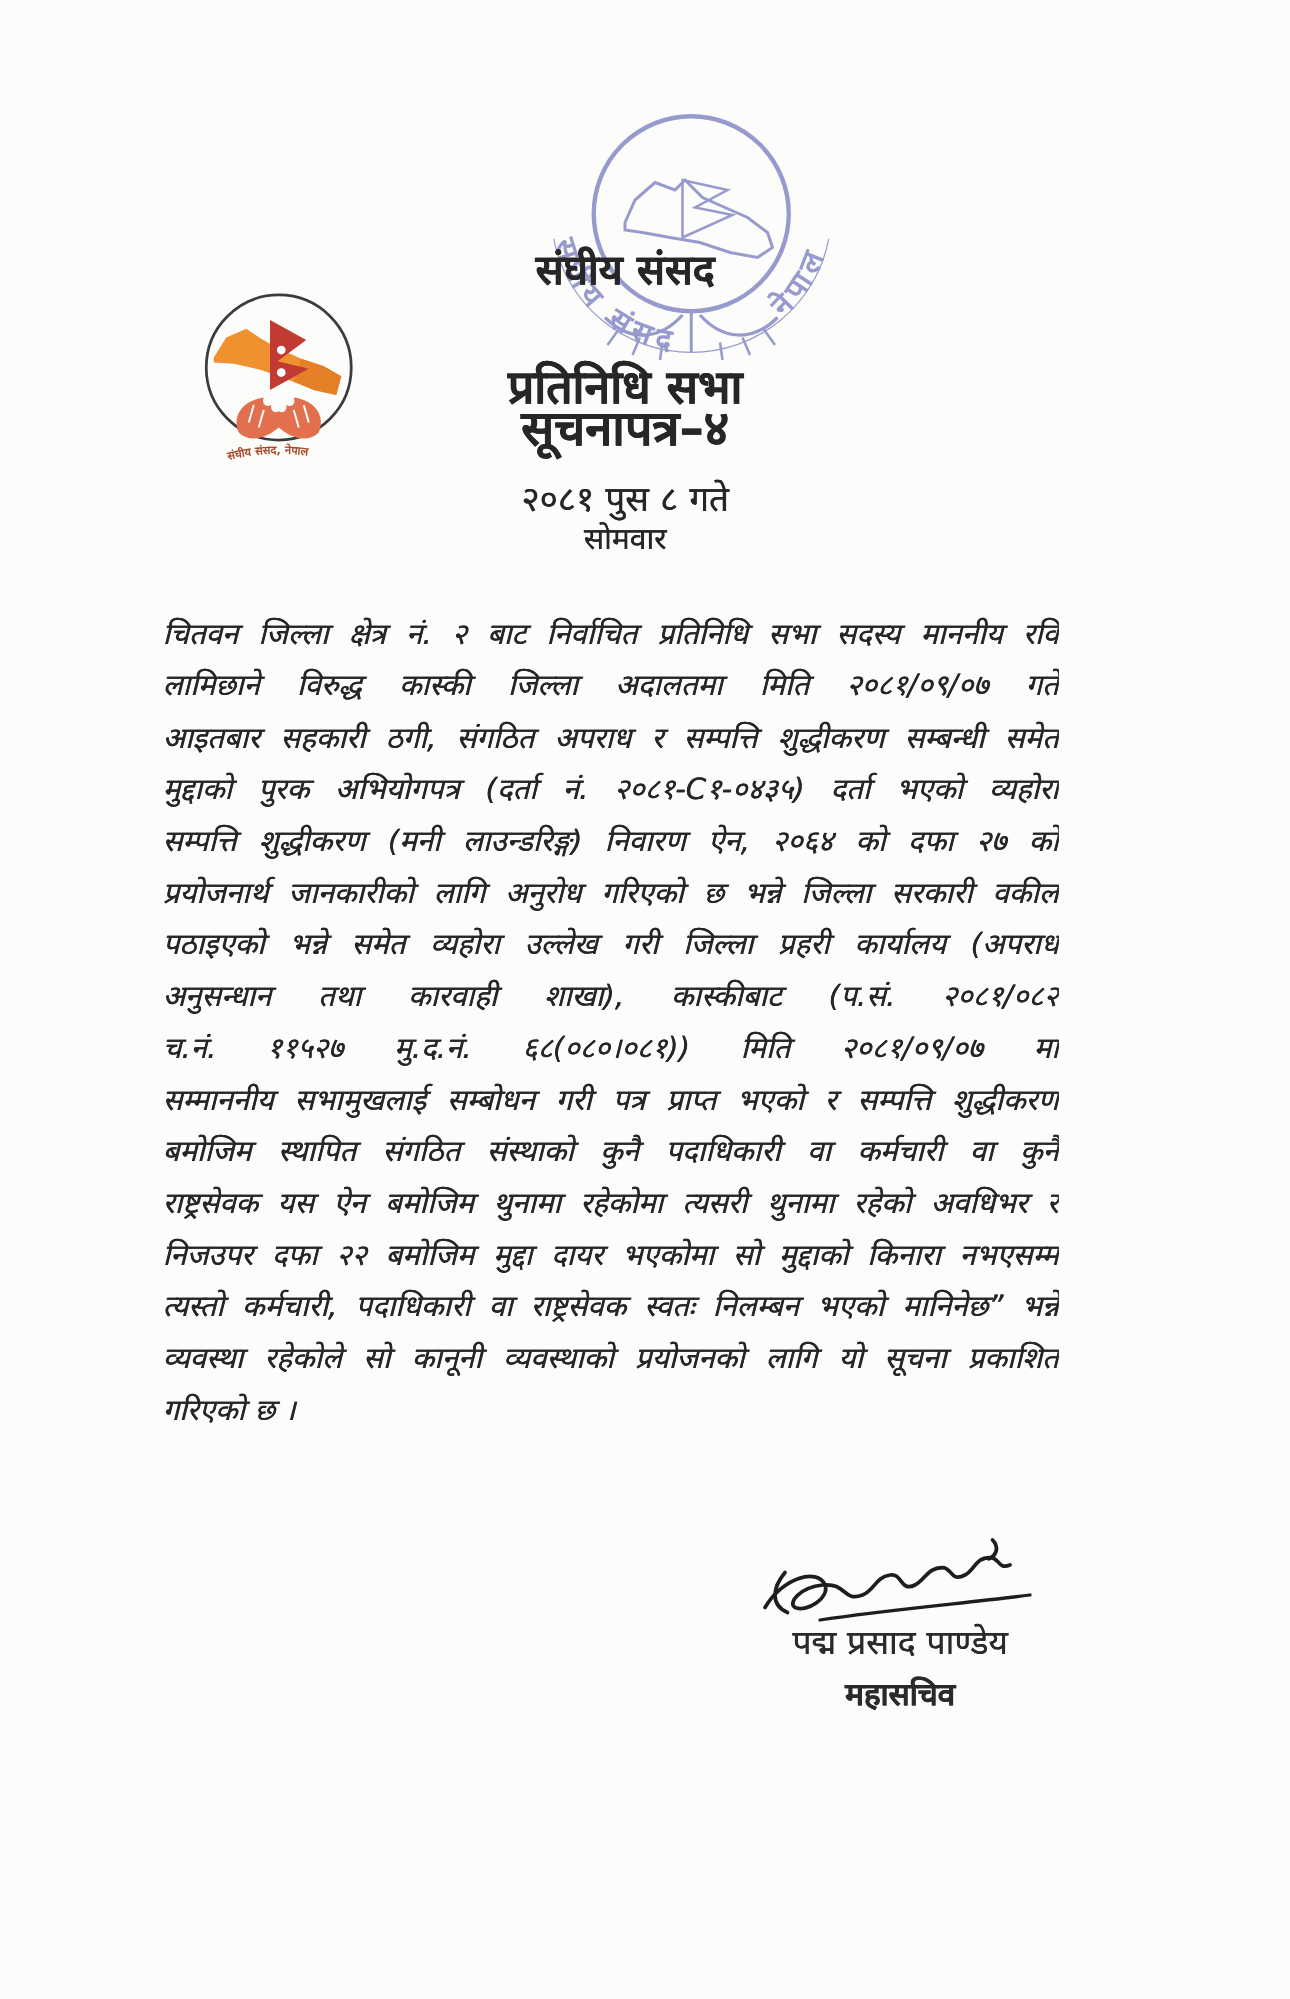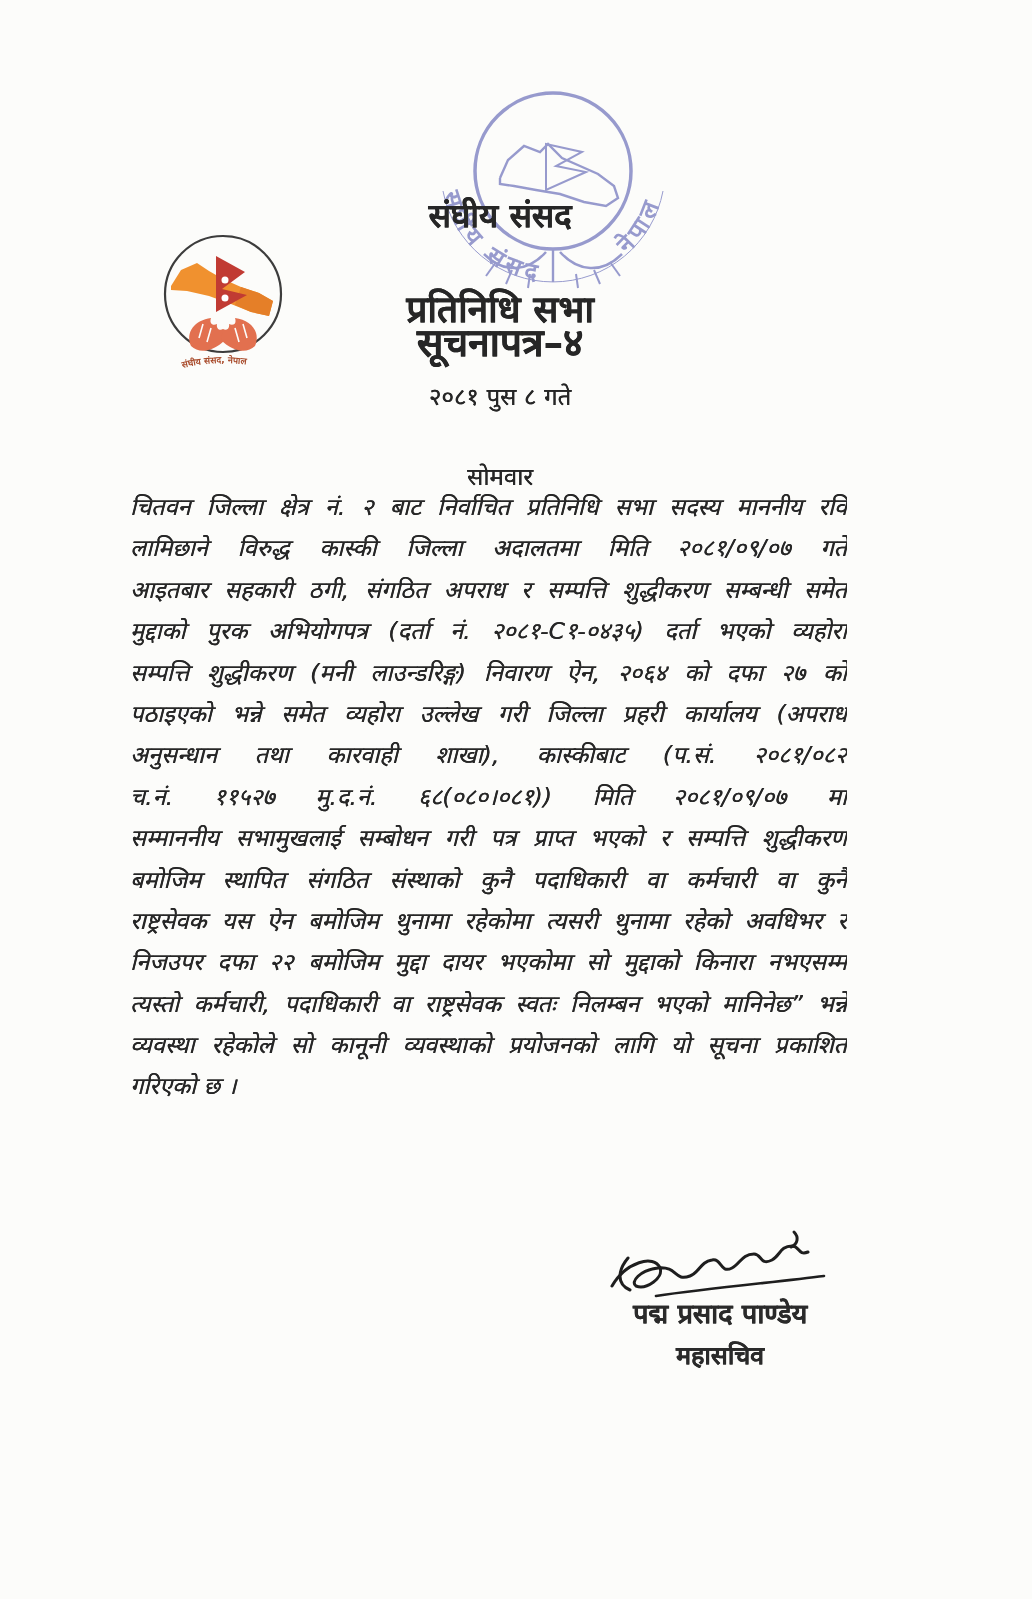--- a/index.html
+++ b/index.html
@@ -17,42 +17,42 @@
   
   .hdr-line{
     left:320px;width:360px;text-align:center;
     color:#262626;
     text-shadow:0.35px 0 0 #2a2a2a;
     white-space:nowrap;
   }
   .org      {top:192px;font-size:33px;font-weight:bold;}
   .house    {top:246px;font-size:37px;font-weight:bold;margin-top:36px;}
   .notice   {top:314px;font-size:39px;font-weight:bold;}
-  .ndate    {top:379px;font-size:24px;}
-  .weekday  {top:413px;font-size:24px;margin-top:46px;}
+  .ndate    {top:379px;font-size:28px;}
+  .weekday  {top:413px;font-size:24px;}
   
   .stamp-svg{left:428px;top:86px;width:250px;height:240px;opacity:.85;}
   .logo-svg {left:155px;top:228px;width:135px;height:148px;}
   
   .body-block{
     left:130px;top:487px;width:717px;
     font-size:23.5px;
     color:#262626;
     text-shadow:0.3px 0 0 #2e2e2e;
   }
   .body-line{
     height:41.4px;line-height:41.4px;
     text-align:justify;text-align-last:justify;
     overflow:hidden;white-space:normal;font-style:italic;
   }
   .body-line:last-child{text-align-last:left;}
   
   .sign-svg {left:598px;top:1220px;width:240px;height:96px;}
   .sign-name{left:588px;top:1294px;width:264px;text-align:center;
-             font-size:27px;font-weight:bold;text-shadow:0.3px 0 0 #2a2a2a;}
+             font-size:27px;font-weight:normal;text-shadow:0.3px 0 0 #2a2a2a;}
   .sign-title{left:588px;top:1337px;width:264px;text-align:center;
              font-size:25px;font-weight:bold;text-shadow:0.3px 0 0 #2a2a2a;}
 </style>
 </head>
 <body>
 
 <div class="page">
 
   <svg class="abs stamp-svg" viewBox="0 0 250 240" fill="none" stroke="#868ac6">
     <circle cx="125" cy="85" r="78" stroke-width="3.5"></circle>
@@ -103,20 +103,21 @@
   <div class="abs hdr-line notice doc-text">सूचनापत्र–४</div>
   <div class="abs hdr-line ndate doc-text">२०८१ पुस ८ गते</div>
   <div class="abs hdr-line weekday doc-text">सोमवार</div>
 
   <div class="abs body-block doc-text">
       <div class="body-line">चितवन जिल्ला क्षेत्र नं. २ बाट निर्वाचित प्रतिनिधि सभा सदस्य माननीय रवि</div>
       <div class="body-line">लामिछाने विरुद्ध कास्की जिल्ला अदालतमा मिति २०८१/०९/०७ गते</div>
       <div class="body-line">आइतबार सहकारी ठगी, संगठित अपराध र सम्पत्ति शुद्धीकरण सम्बन्धी समेत</div>
       <div class="body-line">मुद्दाको पुरक अभियोगपत्र (दर्ता नं. २०८१-C१-०४३५) दर्ता भएको व्यहोरा</div>
       <div class="body-line">सम्पत्ति शुद्धीकरण (मनी लाउन्डरिङ्ग) निवारण ऐन, २०६४ को दफा २७ को</div>
+      <div class="body-line">प्रयोजनार्थ जानकारीको लागि अनुरोध गरिएको छ भन्ने जिल्ला सरकारी वकील</div>
       <div class="body-line">पठाइएको भन्ने समेत व्यहोरा उल्लेख गरी जिल्ला प्रहरी कार्यालय (अपराध</div>
       <div class="body-line">अनुसन्धान तथा कारवाही शाखा), कास्कीबाट (प.सं. २०८१/०८२</div>
       <div class="body-line">च.नं. ११५२७ मु.द.नं. ६८(०८०।०८१)) मिति २०८१/०९/०७ मा</div>
       <div class="body-line">सम्माननीय सभामुखलाई सम्बोधन गरी पत्र प्राप्त भएको र सम्पत्ति शुद्धीकरण</div>
       <div class="body-line">बमोजिम स्थापित संगठित संस्थाको कुनै पदाधिकारी वा कर्मचारी वा कुनै</div>
       <div class="body-line">राष्ट्रसेवक यस ऐन बमोजिम थुनामा रहेकोमा त्यसरी थुनामा रहेको अवधिभर र</div>
       <div class="body-line">निजउपर दफा २२ बमोजिम मुद्दा दायर भएकोमा सो मुद्दाको किनारा नभएसम्म</div>
       <div class="body-line">त्यस्तो कर्मचारी, पदाधिकारी वा राष्ट्रसेवक स्वतः निलम्बन भएको मानिनेछ” भन्ने</div>
       <div class="body-line">व्यवस्था रहेकोले सो कानूनी व्यवस्थाको प्रयोजनको लागि यो सूचना प्रकाशित</div>
       <div class="body-line">गरिएको छ ।</div>

